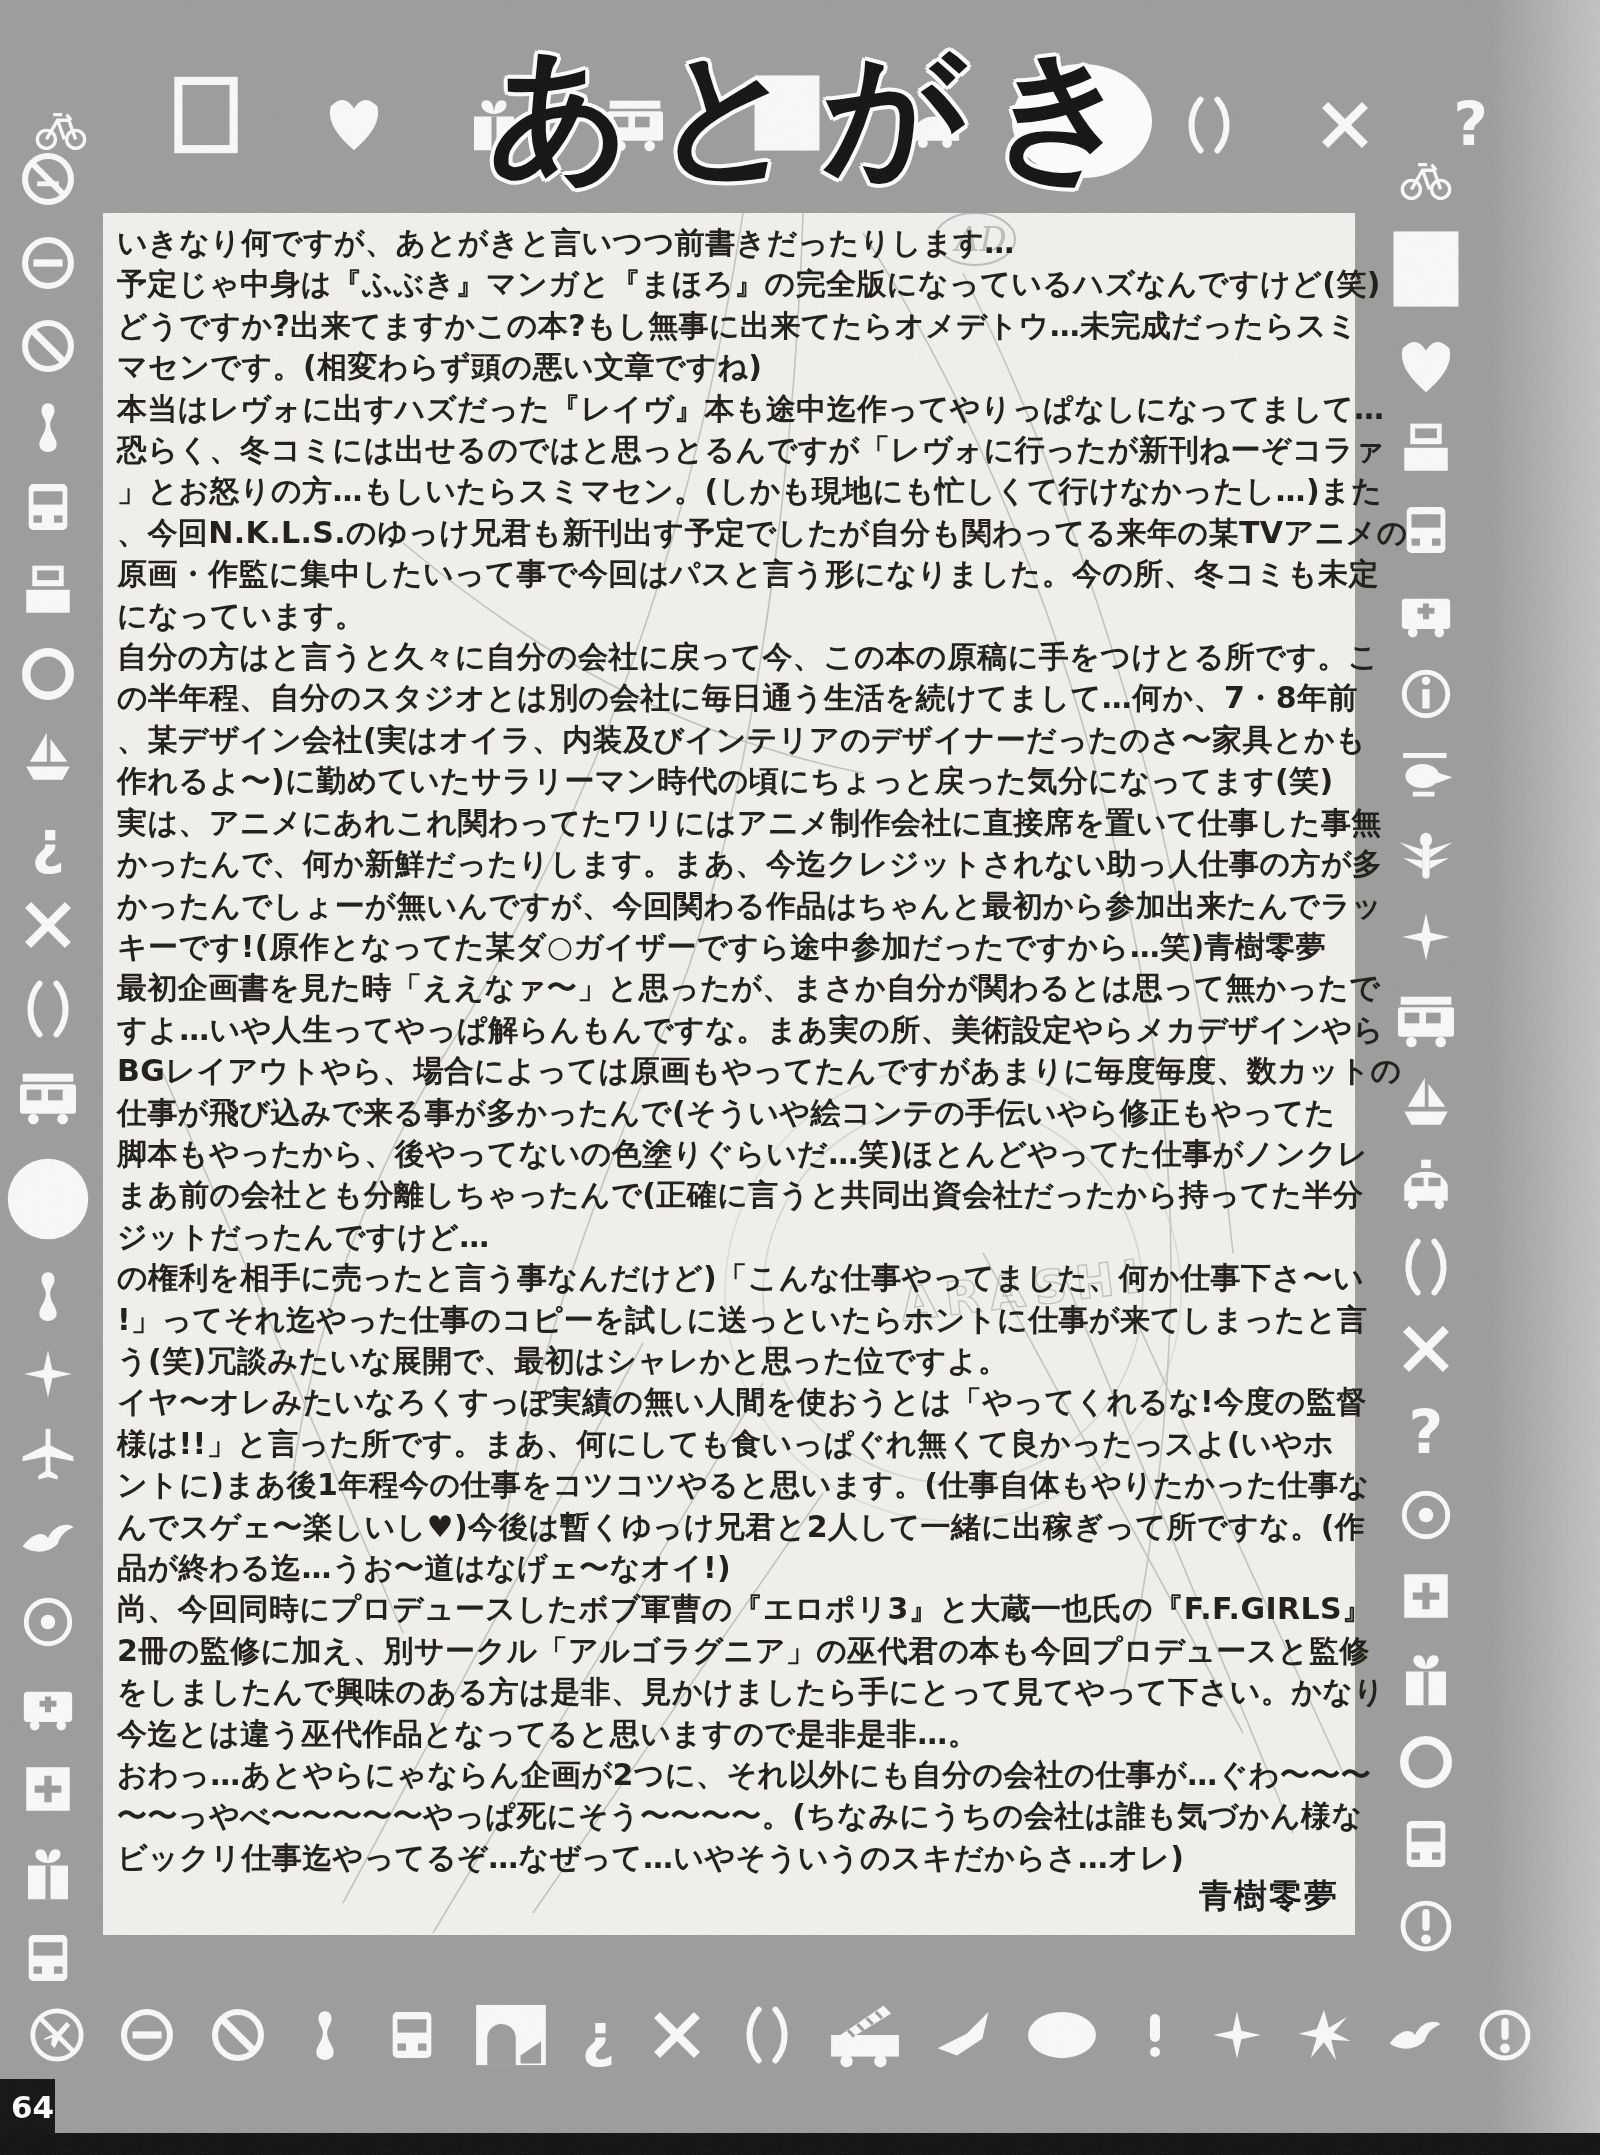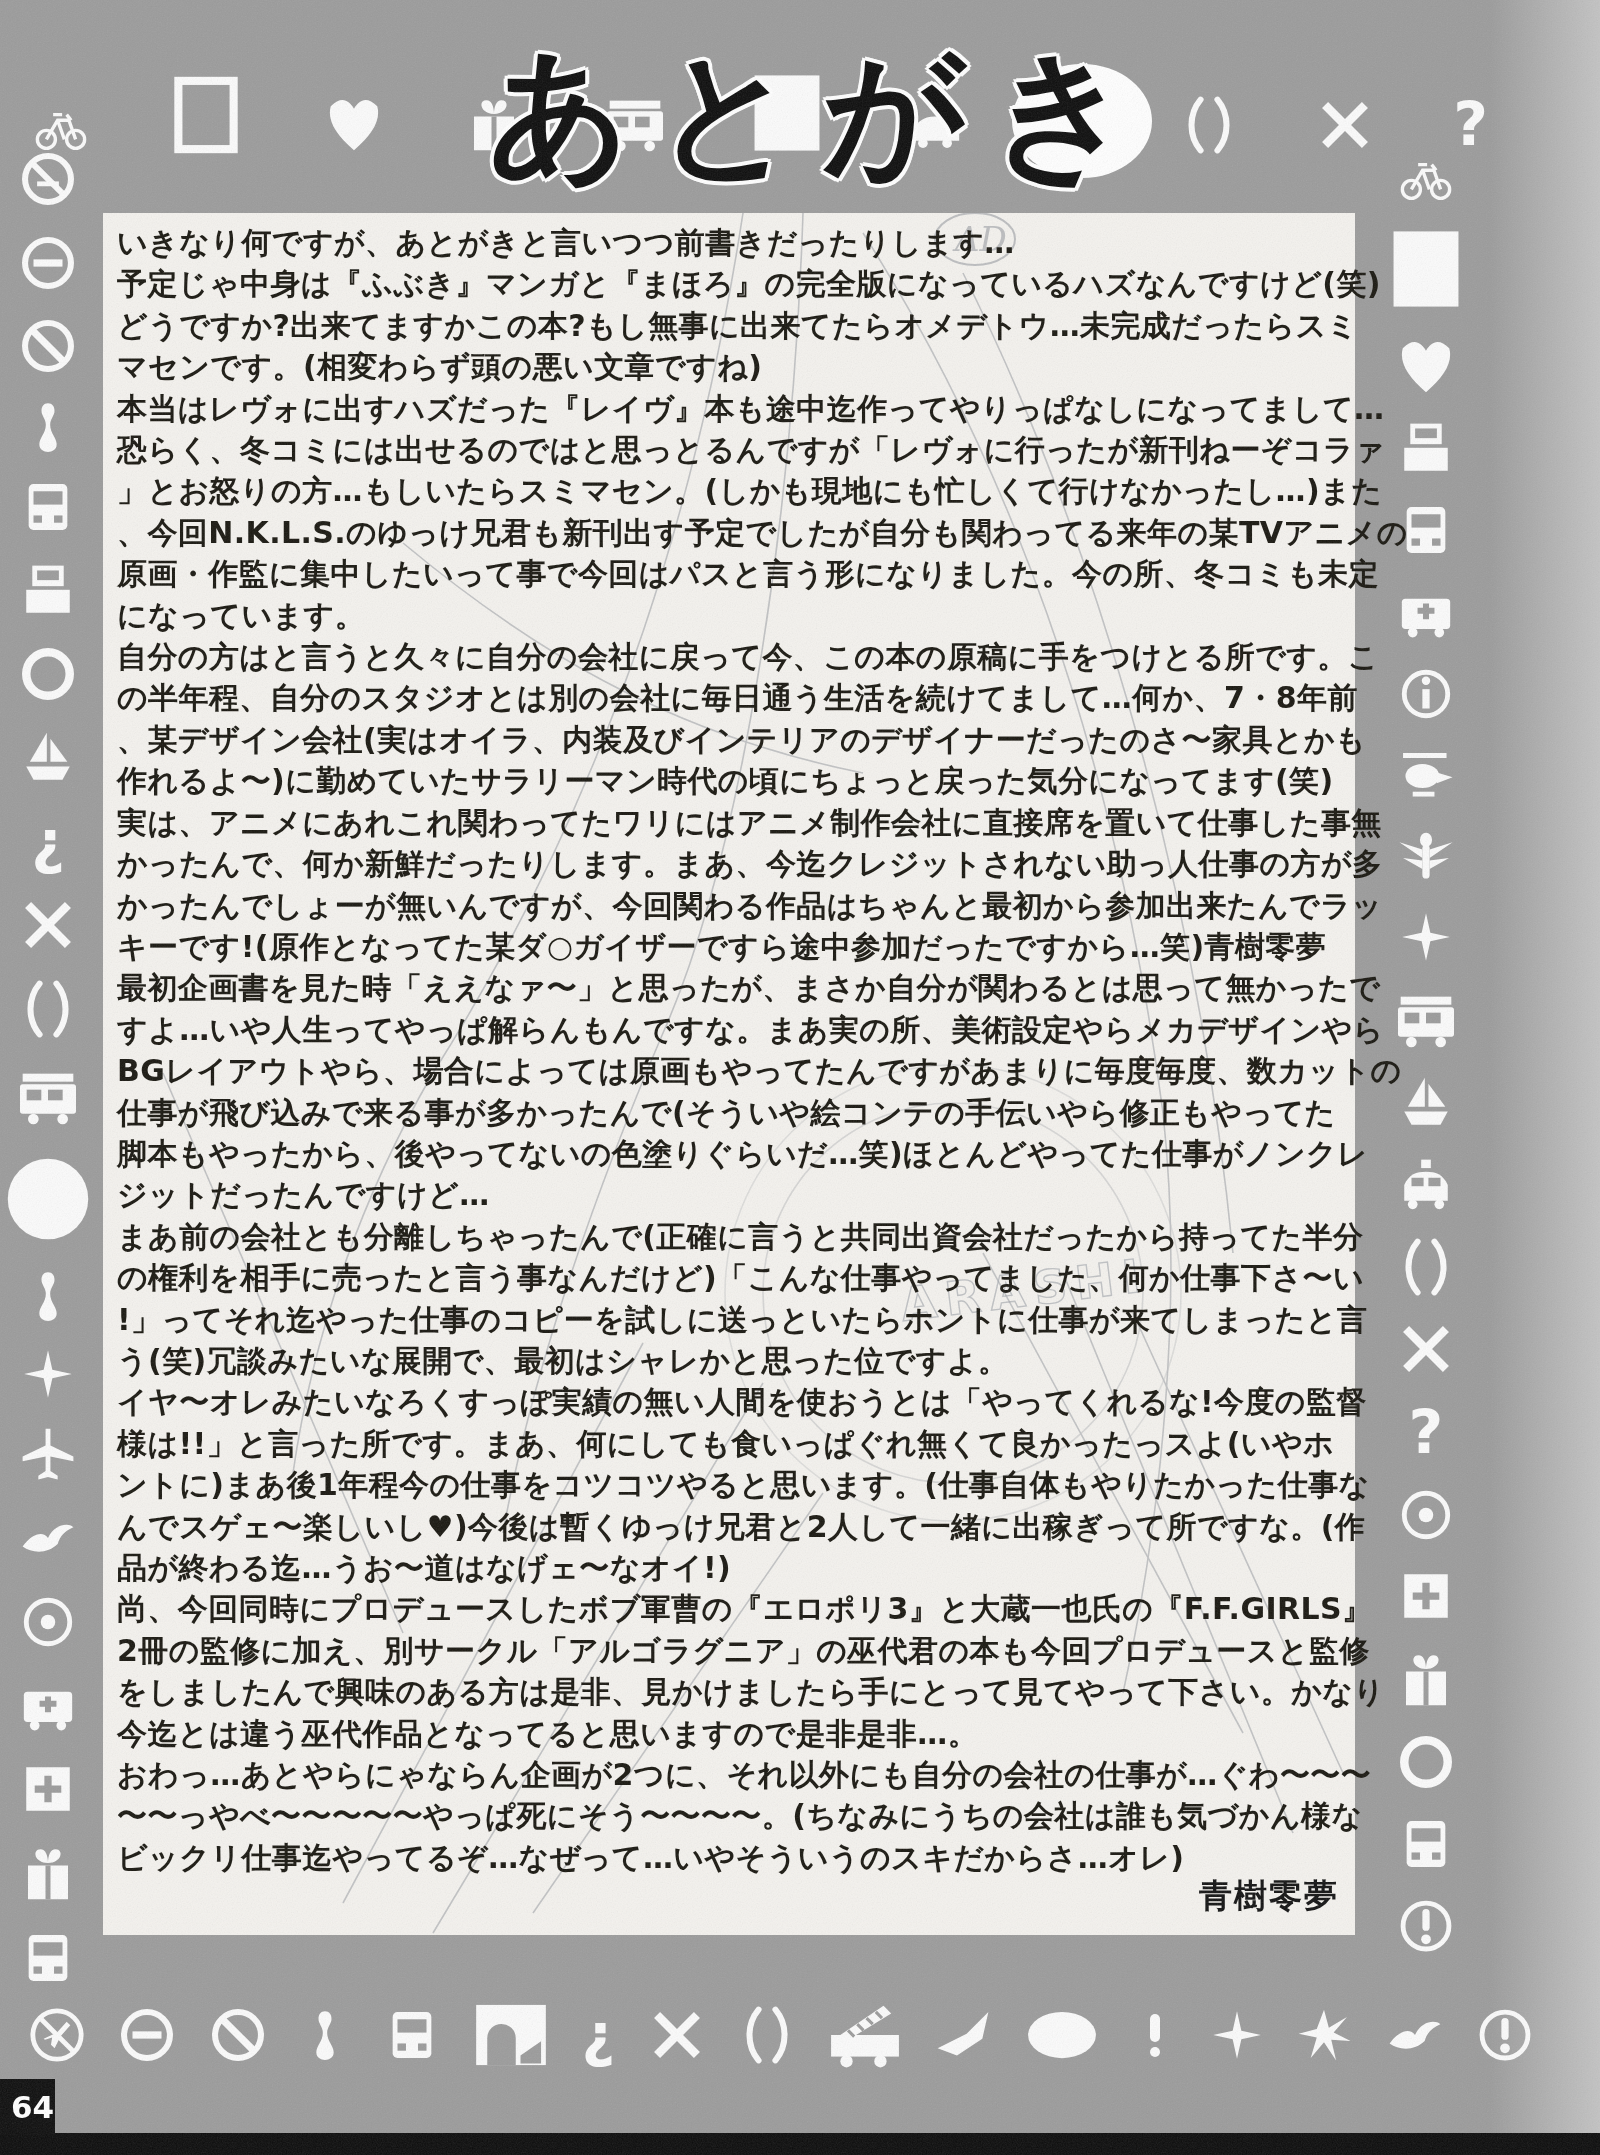--- a/index.html
+++ b/index.html
@@ -550,22 +550,22 @@
         <div class="tline">作れるよ〜)に勤めていたサラリーマン時代の頃にちょっと戻った気分になってます(笑)</div>
         <div class="tline">実は、アニメにあれこれ関わってたワリにはアニメ制作会社に直接席を置いて仕事した事無</div>
         <div class="tline">かったんで、何か新鮮だったりします。まあ、今迄クレジットされない助っ人仕事の方が多</div>
         <div class="tline">かったんでしょーが無いんですが、今回関わる作品はちゃんと最初から参加出来たんでラッ</div>
         <div class="tline">キーです!(原作となってた某ダ○ガイザーですら途中参加だったですから…笑)青樹零夢</div>
         <div class="tline">最初企画書を見た時「ええなァ〜」と思ったが、まさか自分が関わるとは思って無かったで</div>
         <div class="tline">すよ…いや人生ってやっぱ解らんもんですな。まあ実の所、美術設定やらメカデザインやら</div>
         <div class="tline">BGレイアウトやら、場合によっては原画もやってたんですがあまりに毎度毎度、数カットの</div>
         <div class="tline">仕事が飛び込みで来る事が多かったんで(そういや絵コンテの手伝いやら修正もやってた</div>
         <div class="tline">脚本もやったから、後やってないの色塗りぐらいだ…笑)ほとんどやってた仕事がノンクレ</div>
+        <div class="tline">まあ前の会社とも分離しちゃったんで(正確に言うと共同出資会社だったから持ってた半分</div>
         <div class="tline">ジットだったんですけど…</div>
-        <div class="tline">まあ前の会社とも分離しちゃったんで(正確に言うと共同出資会社だったから持ってた半分</div>
         <div class="tline">の権利を相手に売ったと言う事なんだけど)「こんな仕事やってました、何か仕事下さ〜い</div>
         <div class="tline">!」ってそれ迄やった仕事のコピーを試しに送っといたらホントに仕事が来てしまったと言</div>
         <div class="tline">う(笑)冗談みたいな展開で、最初はシャレかと思った位ですよ。</div>
         <div class="tline">イヤ〜オレみたいなろくすっぽ実績の無い人間を使おうとは「やってくれるな!今度の監督</div>
         <div class="tline">様は!!」と言った所です。まあ、何にしても食いっぱぐれ無くて良かったっスよ(いやホ</div>
         <div class="tline">ントに)まあ後1年程今の仕事をコツコツやると思います。(仕事自体もやりたかった仕事な</div>
         <div class="tline">んでスゲェ〜楽しいし♥)今後は暫くゆっけ兄君と2人して一緒に出稼ぎって所ですな。(作</div>
         <div class="tline">品が終わる迄…うお〜道はなげェ〜なオイ!)</div>
         <div class="tline">尚、今回同時にプロデュースしたボブ軍曹の『エロポリ3』と大蔵一也氏の『F.F.GIRLS』</div>
         <div class="tline"> 2冊の監修に加え、別サークル「アルゴラグニア」の巫代君の本も今回プロデュースと監修</div>

